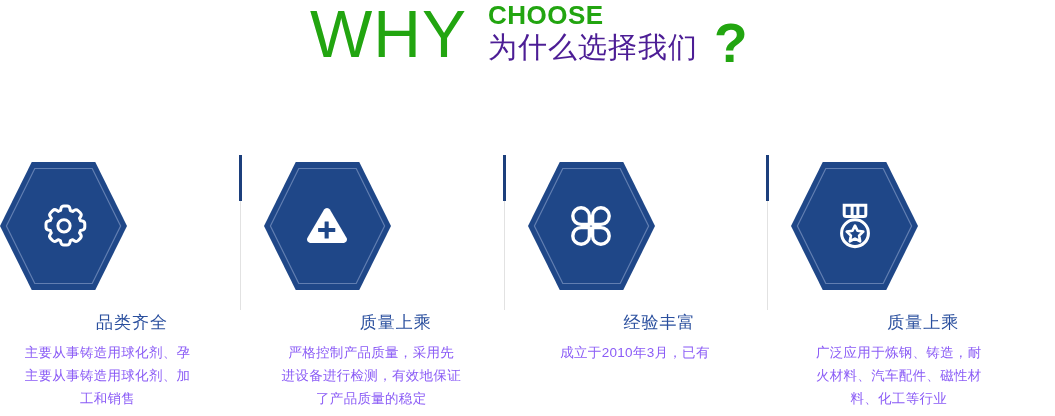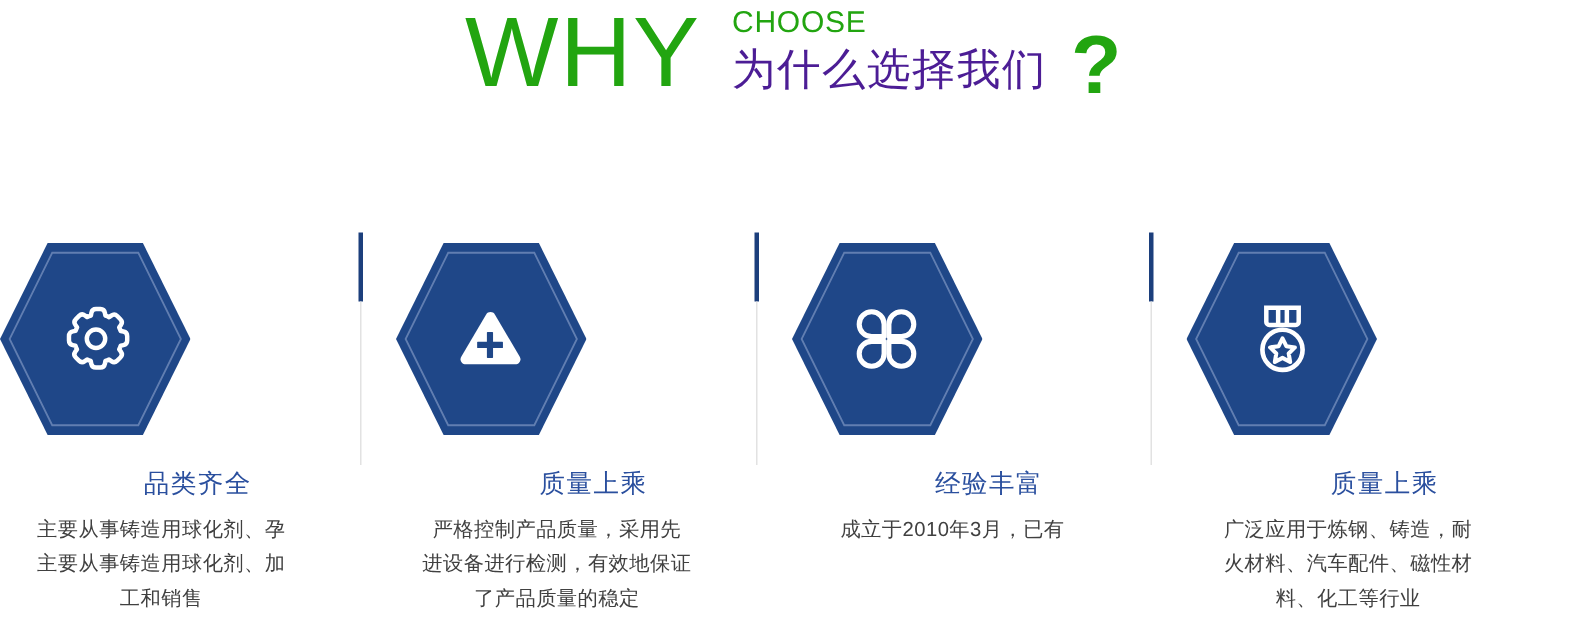--- a/index.html
+++ b/index.html
@@ -45,23 +45,23 @@
     font-weight: 400;
     color: #22a510;
     letter-spacing: 1px;
     white-space: nowrap;
   }
 
   .choose-word {
     position: absolute;
     left: 178px;
     top: 2px;
-    font-size: 20px;
+    font-size: 26px;
     line-height: 26px;
-    font-weight: 400;
+    font-weight: 700;
     color: #22a510;
     letter-spacing: 0.5px;
     white-space: nowrap;
   }
 
   .sub-cn {
     position: absolute;
     left: 178px;
     top: 29px;
     font-size: 29px;
@@ -167,21 +167,21 @@
     font-weight: 400;
     letter-spacing: 1px;
     text-align: center;
   }
 
   .card-desc {
     margin-top: 7px;
     width: 215px;
     font-size: 13.5px;
     line-height: 23px;
-    color: #404040;
+    color: #8b5cf6;
     text-align: center;
     letter-spacing: 0.3px;
   }
   .card-desc .ln { display: block; white-space: nowrap; }
 </style>
 </head>
 <body>
 
 <div class="page">
 

